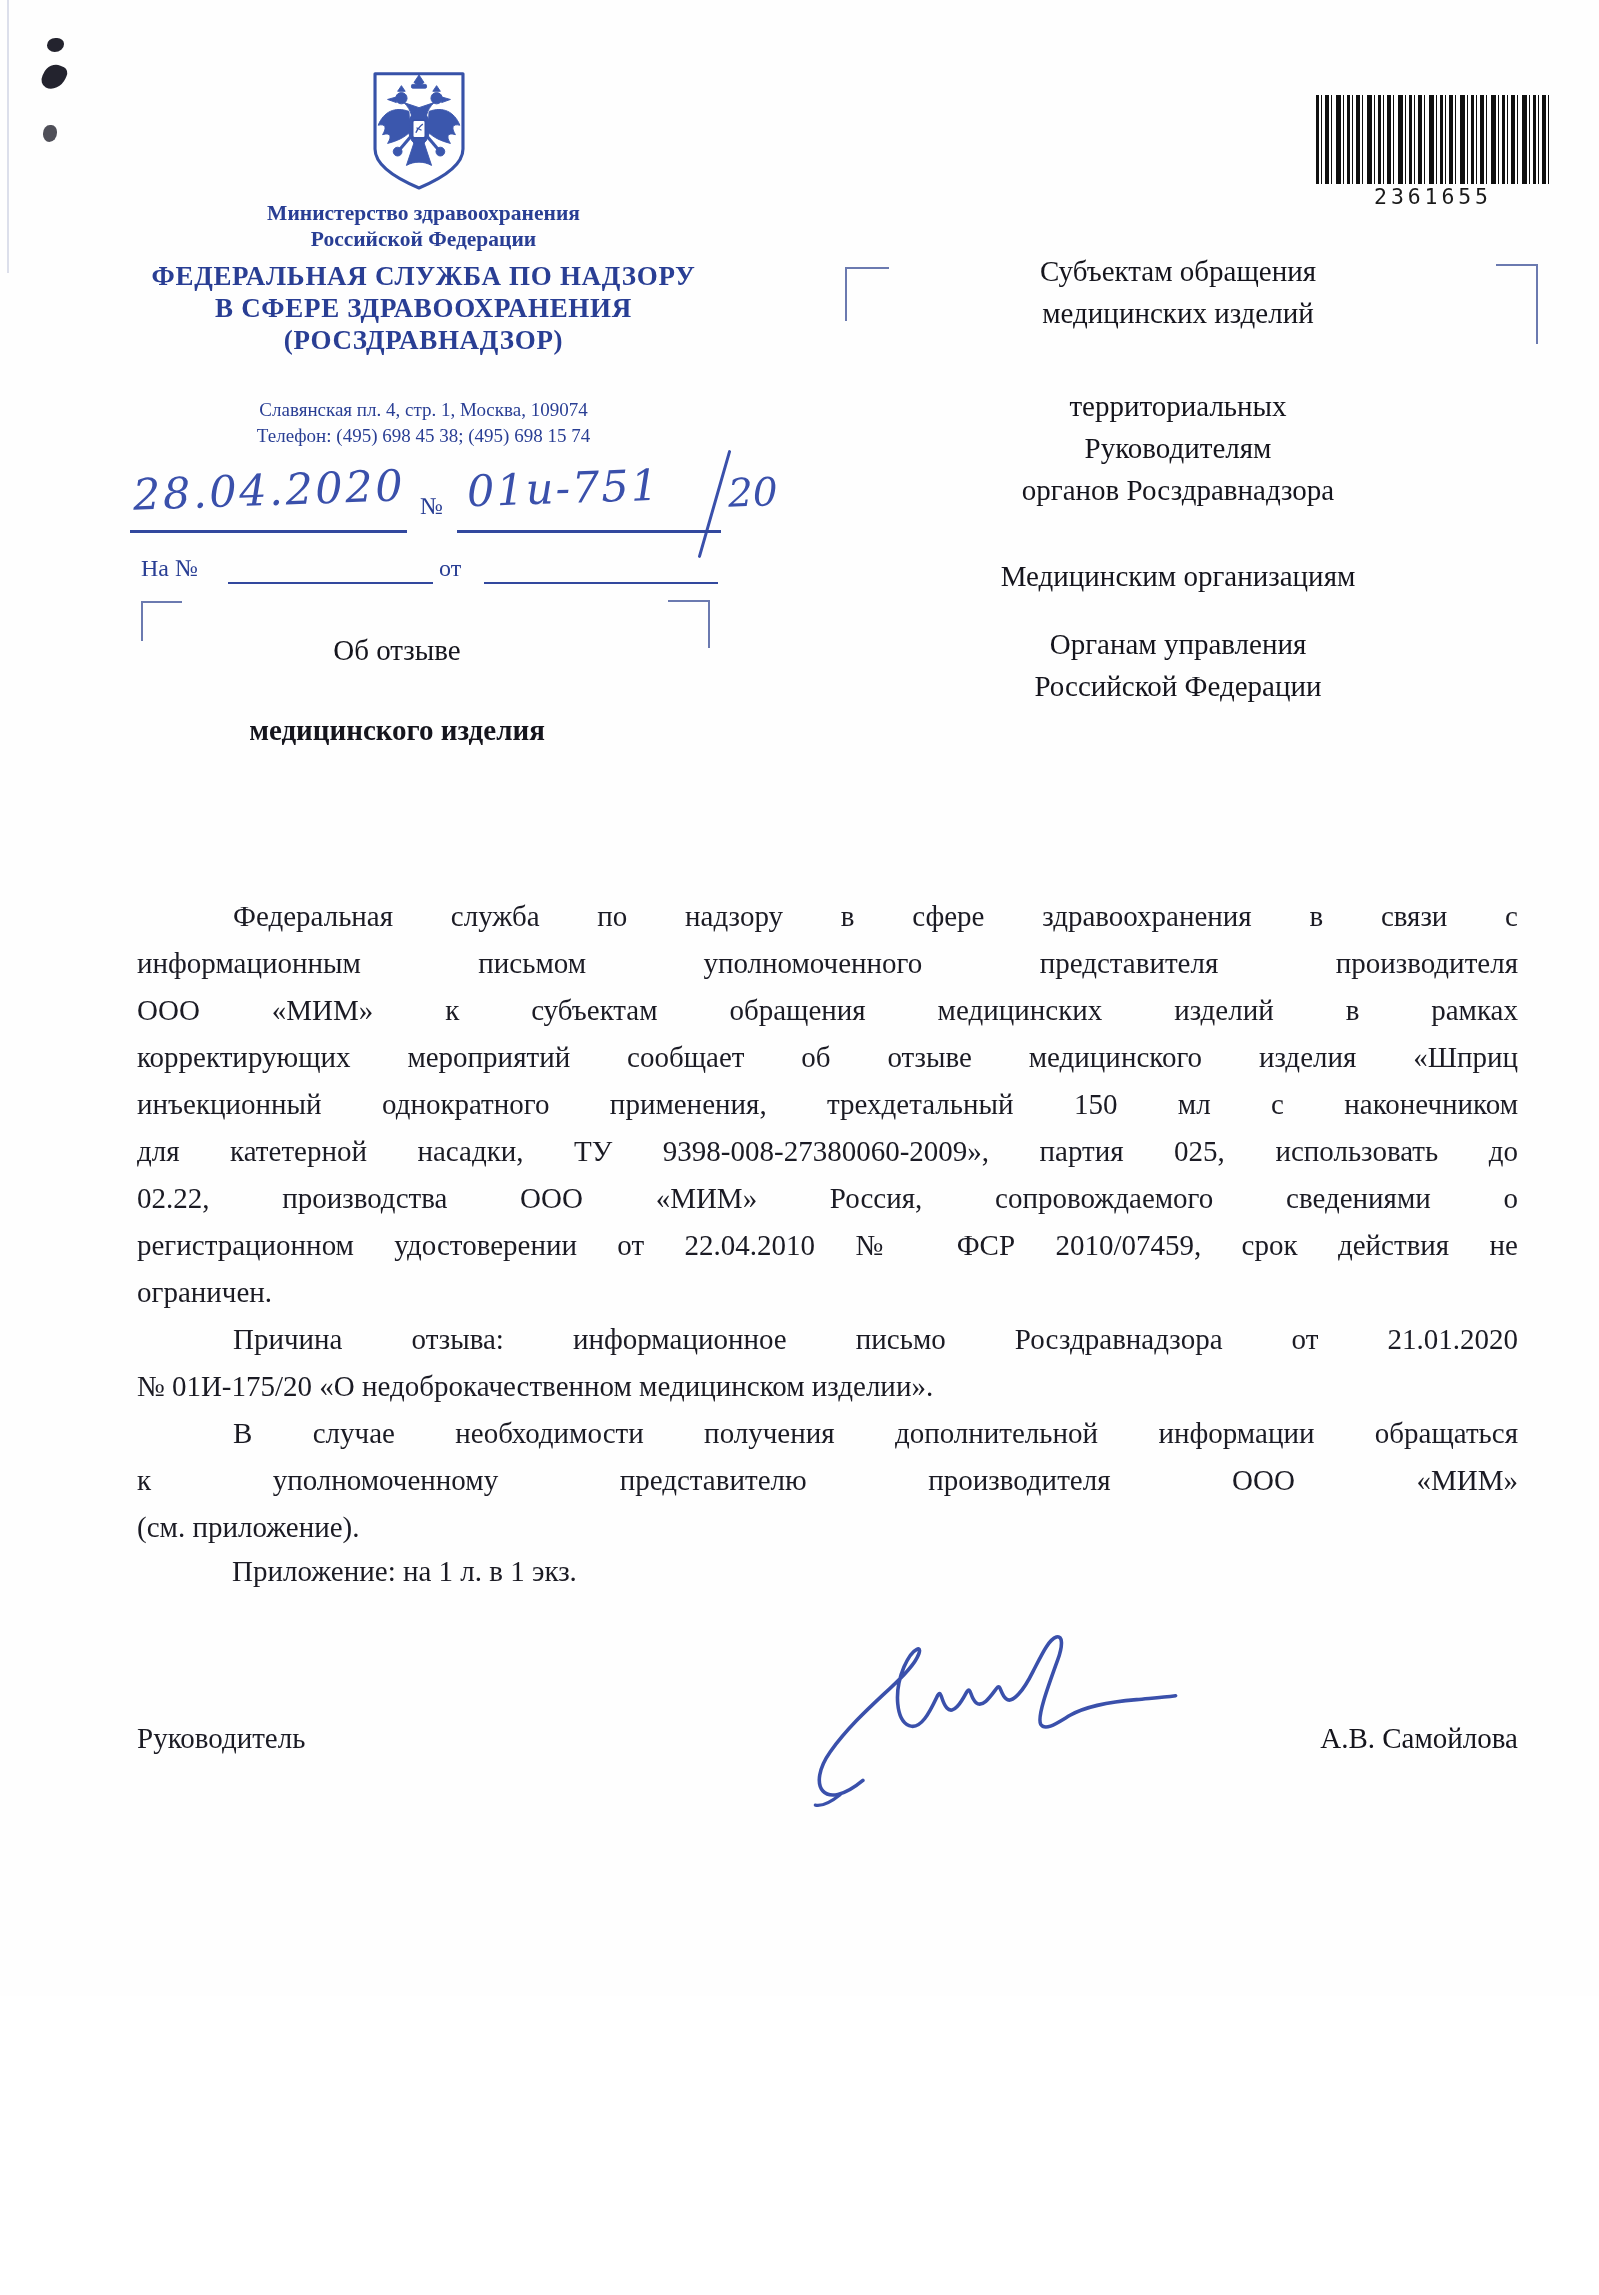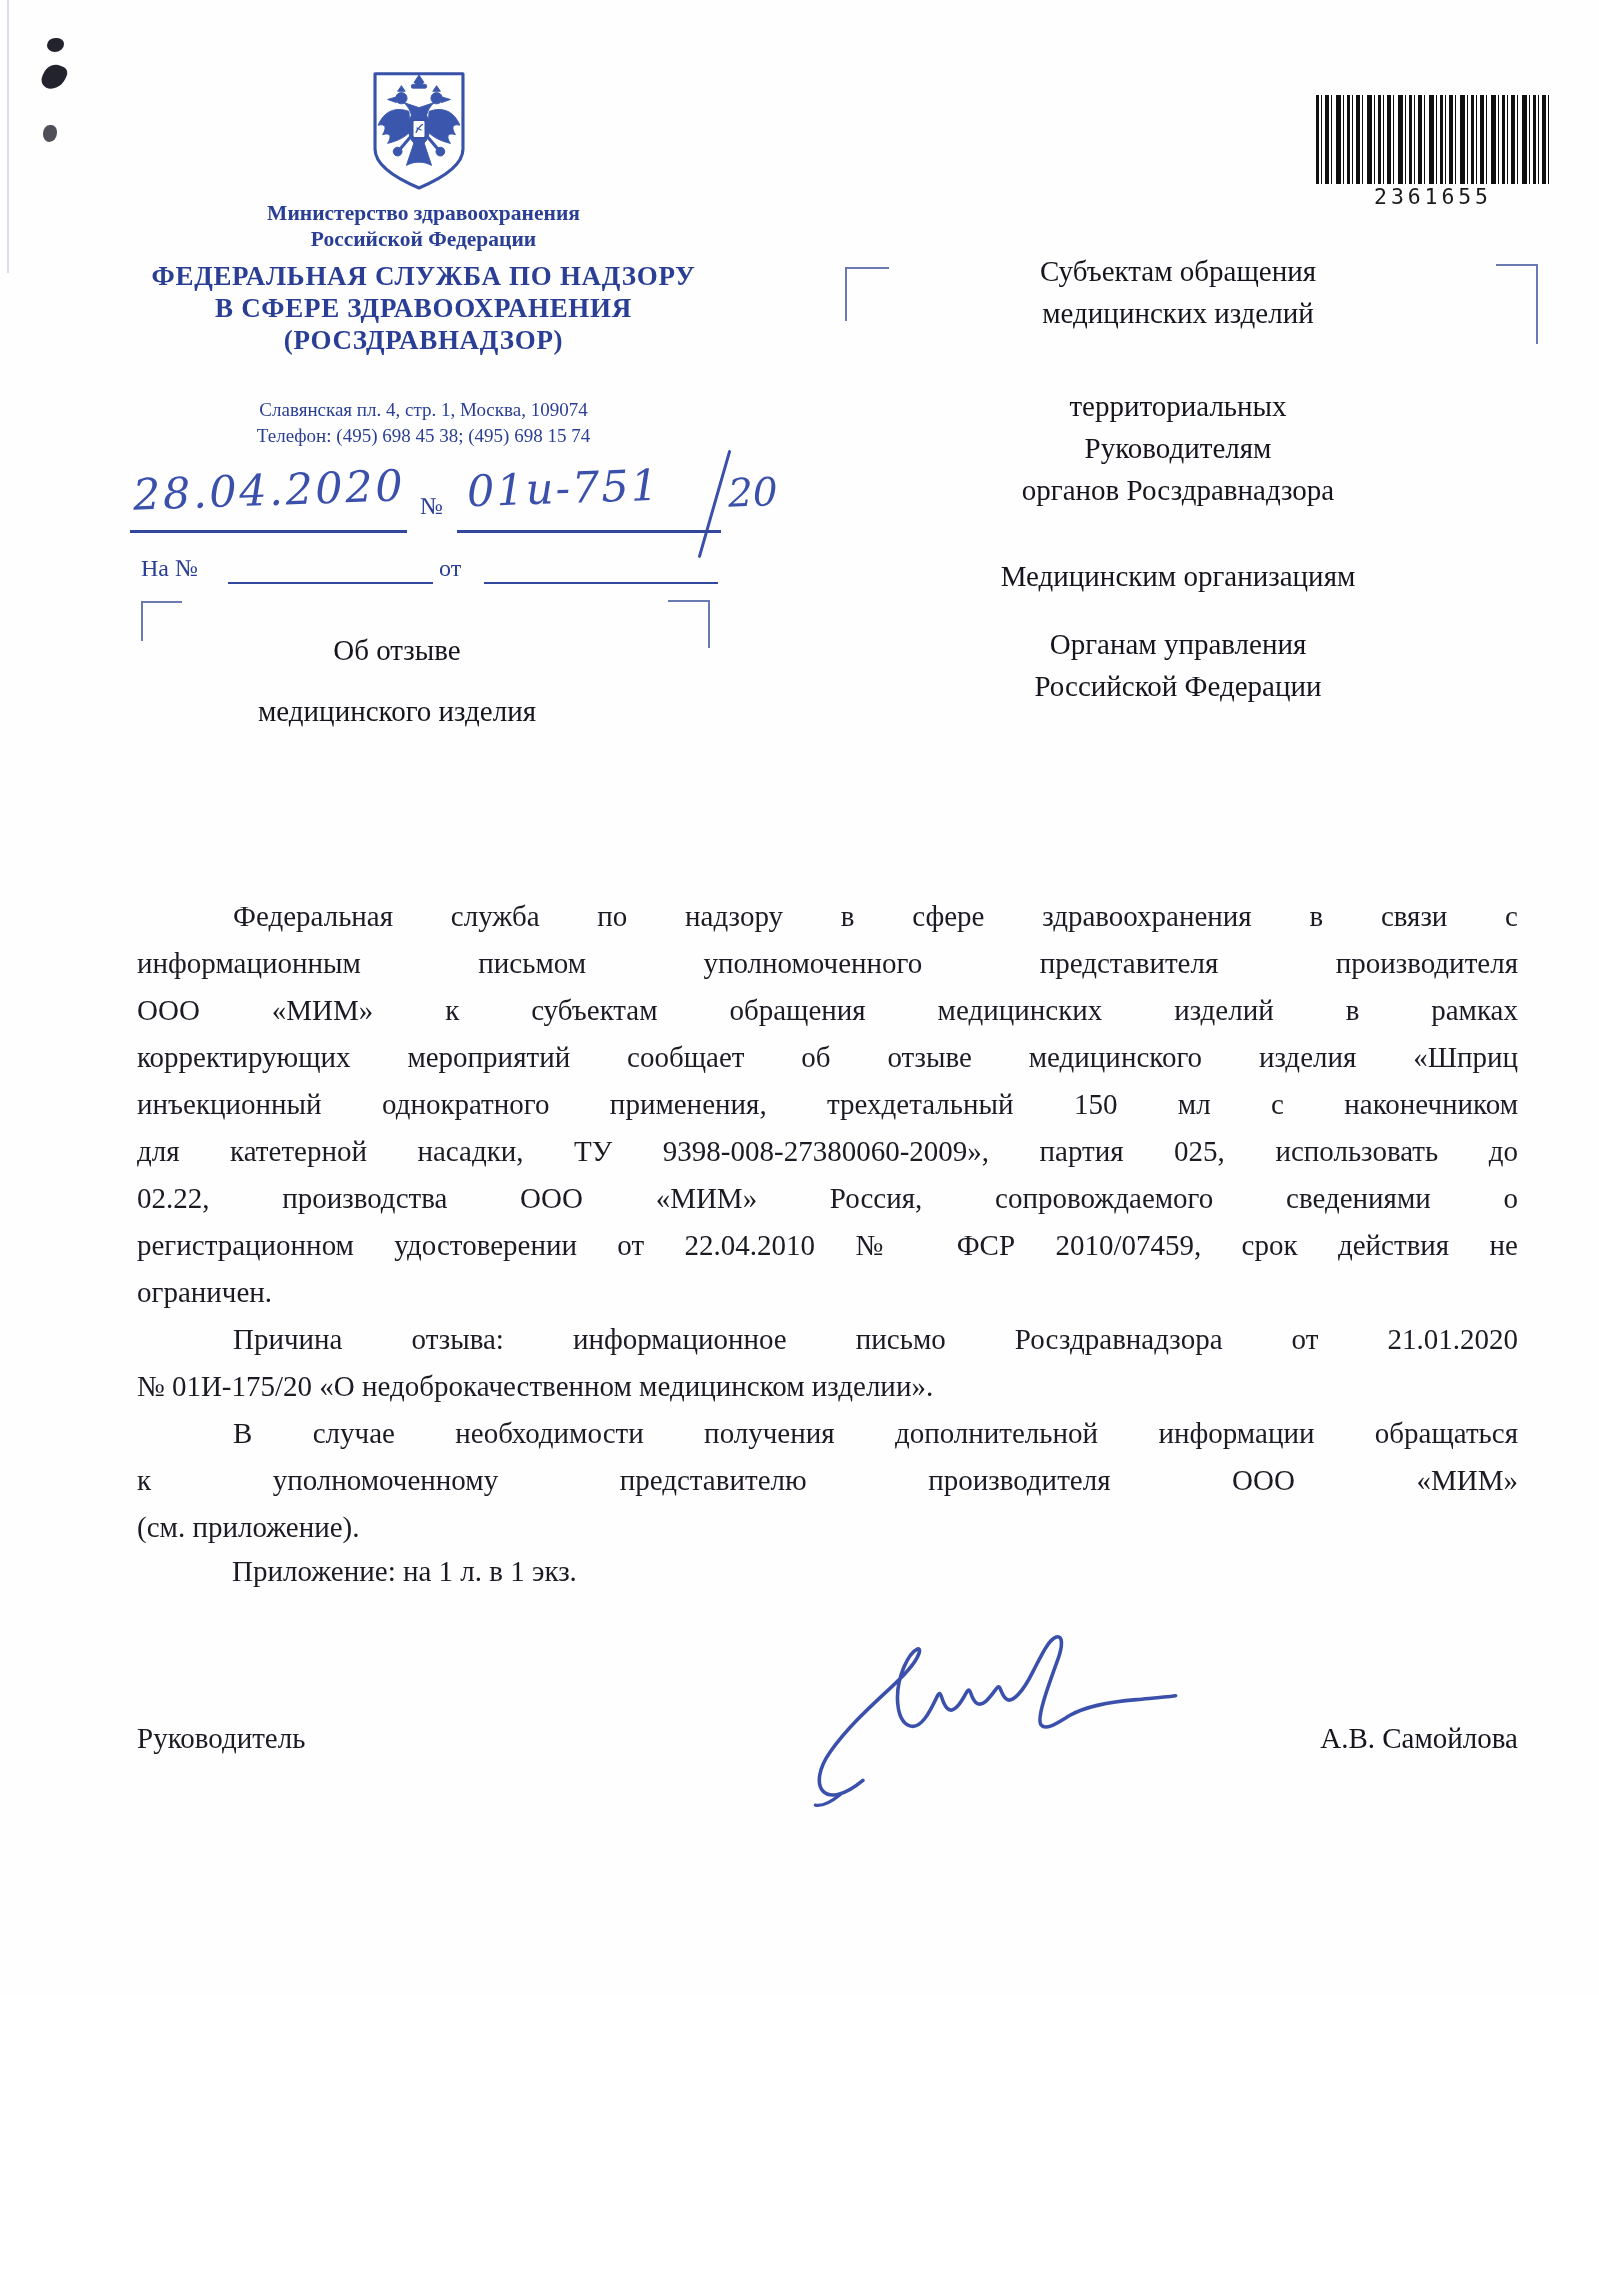--- a/index.html
+++ b/index.html
@@ -129,21 +129,21 @@
   <div class="abs numline" style="left:457px;top:530px;width:264px;"></div>
 
   <div class="abs ref-label" style="left:141px;top:555px;">На №</div>
   <div class="abs numline" style="left:228px;top:582px;width:205px;height:2px;"></div>
   <div class="abs ref-label" style="left:439px;top:555px;">от</div>
   <div class="abs numline" style="left:484px;top:582px;width:234px;height:2px;"></div>
 
   <div class="abs ctl" style="left:141px;top:601px;width:39px;height:38px;"></div>
   <div class="abs ctr" style="left:668px;top:600px;width:40px;height:46px;"></div>
   <div class="abs subject" style="top:633px;">Об отзыве</div>
-  <div class="abs subject" style="top:694px;">медицинского изделия</div>
+  <div class="abs subject" style="top:713px;font-weight:bold;">медицинского изделия</div>
 
   <div class="abs ctl" style="left:845px;top:267px;width:42px;height:52px;"></div>
   <div class="abs ctr" style="left:1496px;top:264px;width:40px;height:78px;"></div>
 
   <div class="abs addressees">
     <div class="addr-block-1">
       <div>Субъектам обращения</div>
       <div>медицинских изделий</div>
     </div>
     <div class="addr-block-2">

